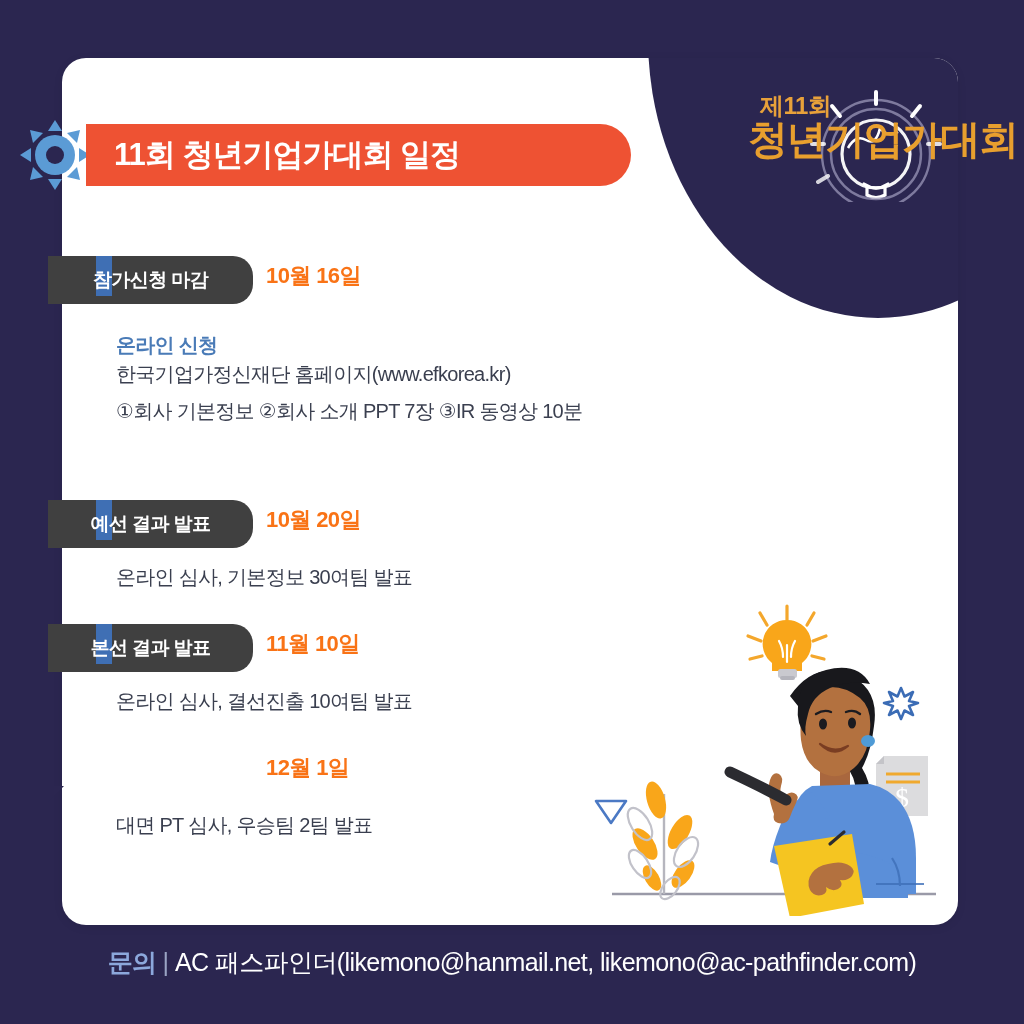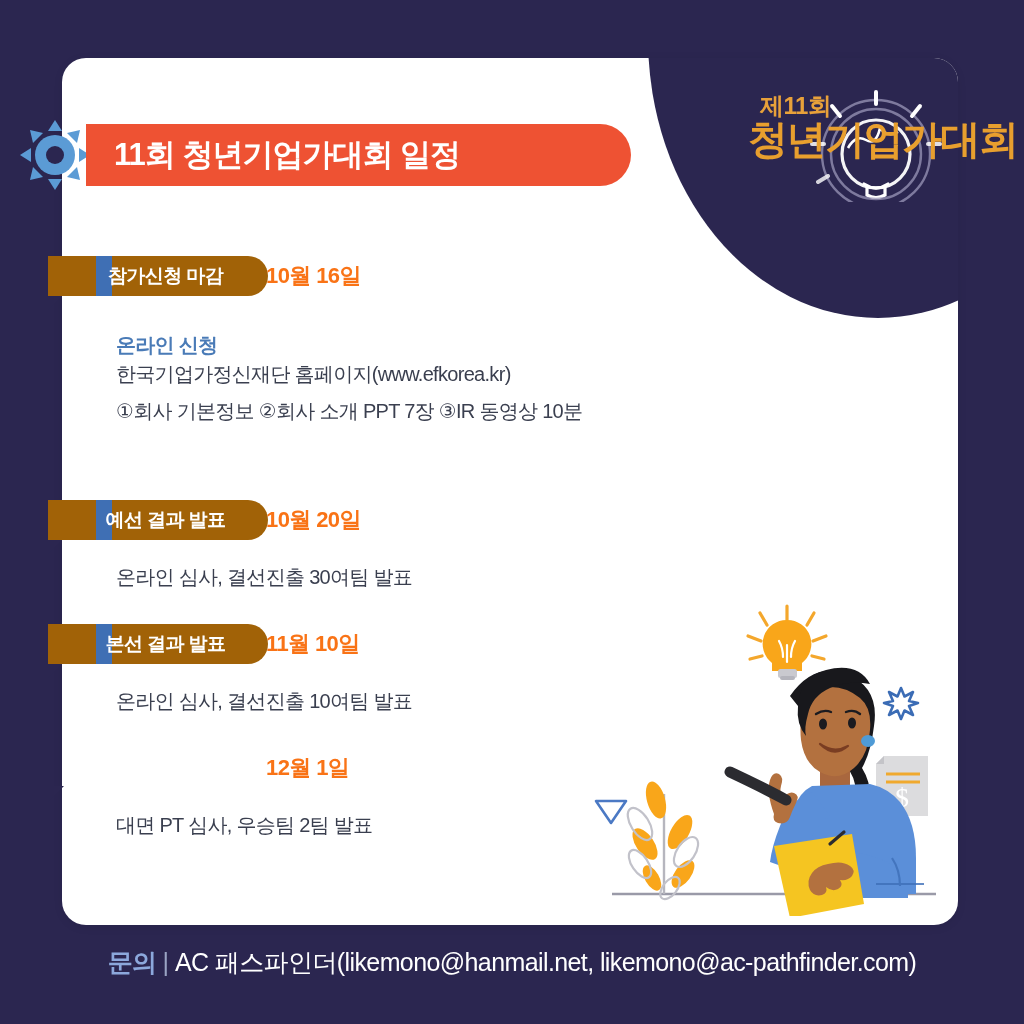--- a/index.html
+++ b/index.html
@@ -55,23 +55,23 @@
   
   #schedule{position:absolute;left:0;top:0;width:1024px;height:1024px;}
   .sched-item{position:absolute;left:0;width:700px;}
   .pill-row{position:relative;height:42px;}
   .pill-fold{
     position:absolute;left:48px;top:38px;width:16px;height:16px;
     background:#2B2650;
     clip-path:polygon(0 0,100% 0,0 100%);
   }
   .pill{
-    position:absolute;left:48px;top:0;width:205px;height:40px;
-    background:#a16207;border-radius:0 20px 20px 0;
-    display:flex;align-items:center;justify-content:center;padding-left:15px;
+    position:absolute;left:48px;top:0;width:205px;height:48px;
+    background:#404040;border-radius:0 20px 20px 0;
+    display:flex;align-items:center;justify-content:center;
   }
   .pill-cap{
     position:absolute;left:48px;top:0;width:16px;height:40px;
     background:#3F6FB4;
   }
   .pill-label{
     position:relative;color:#FFFFFF;font-size:19px;font-weight:bold;
     letter-spacing:-.6px;white-space:nowrap;z-index:2;
   }
   .sched-date{
@@ -177,21 +177,21 @@
 
     <div class="sched-item" style="top:500px">
       <div class="pill-row">
         <div class="pill-fold"></div>
         <div class="pill">
           <div class="pill-cap"></div>
           <span class="pill-label">예선 결과 발표</span>
         </div>
         <span class="sched-date">10월 20일</span>
       </div>
-      <div class="desc">온라인 심사, 결선진출 30여팀 발표</div>
+      <div class="desc">온라인 심사, 기본정보 30여팀 발표</div>
     </div>
 
     <div class="sched-item" style="top:624px">
       <div class="pill-row">
         <div class="pill-fold"></div>
         <div class="pill">
           <div class="pill-cap"></div>
           <span class="pill-label">본선 결과 발표</span>
         </div>
         <span class="sched-date">11월 10일</span>

